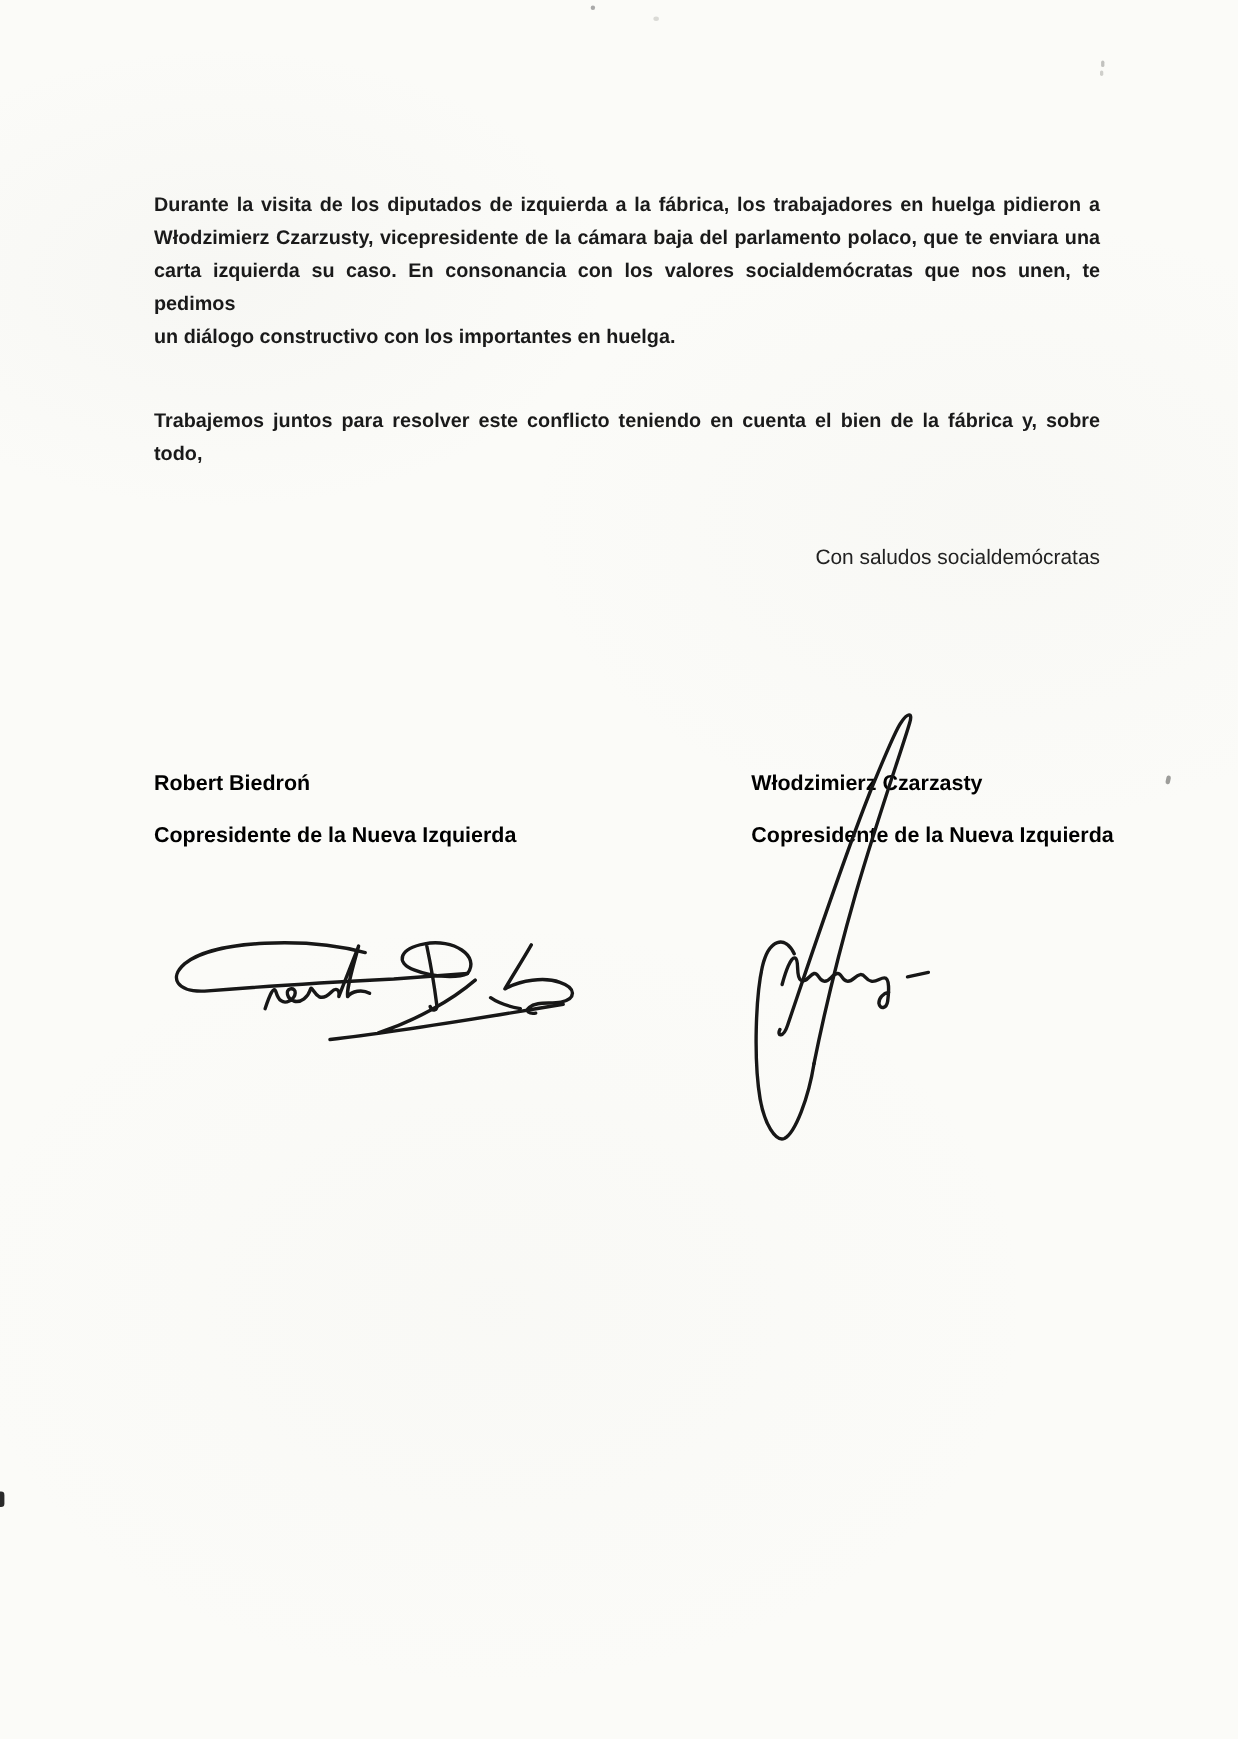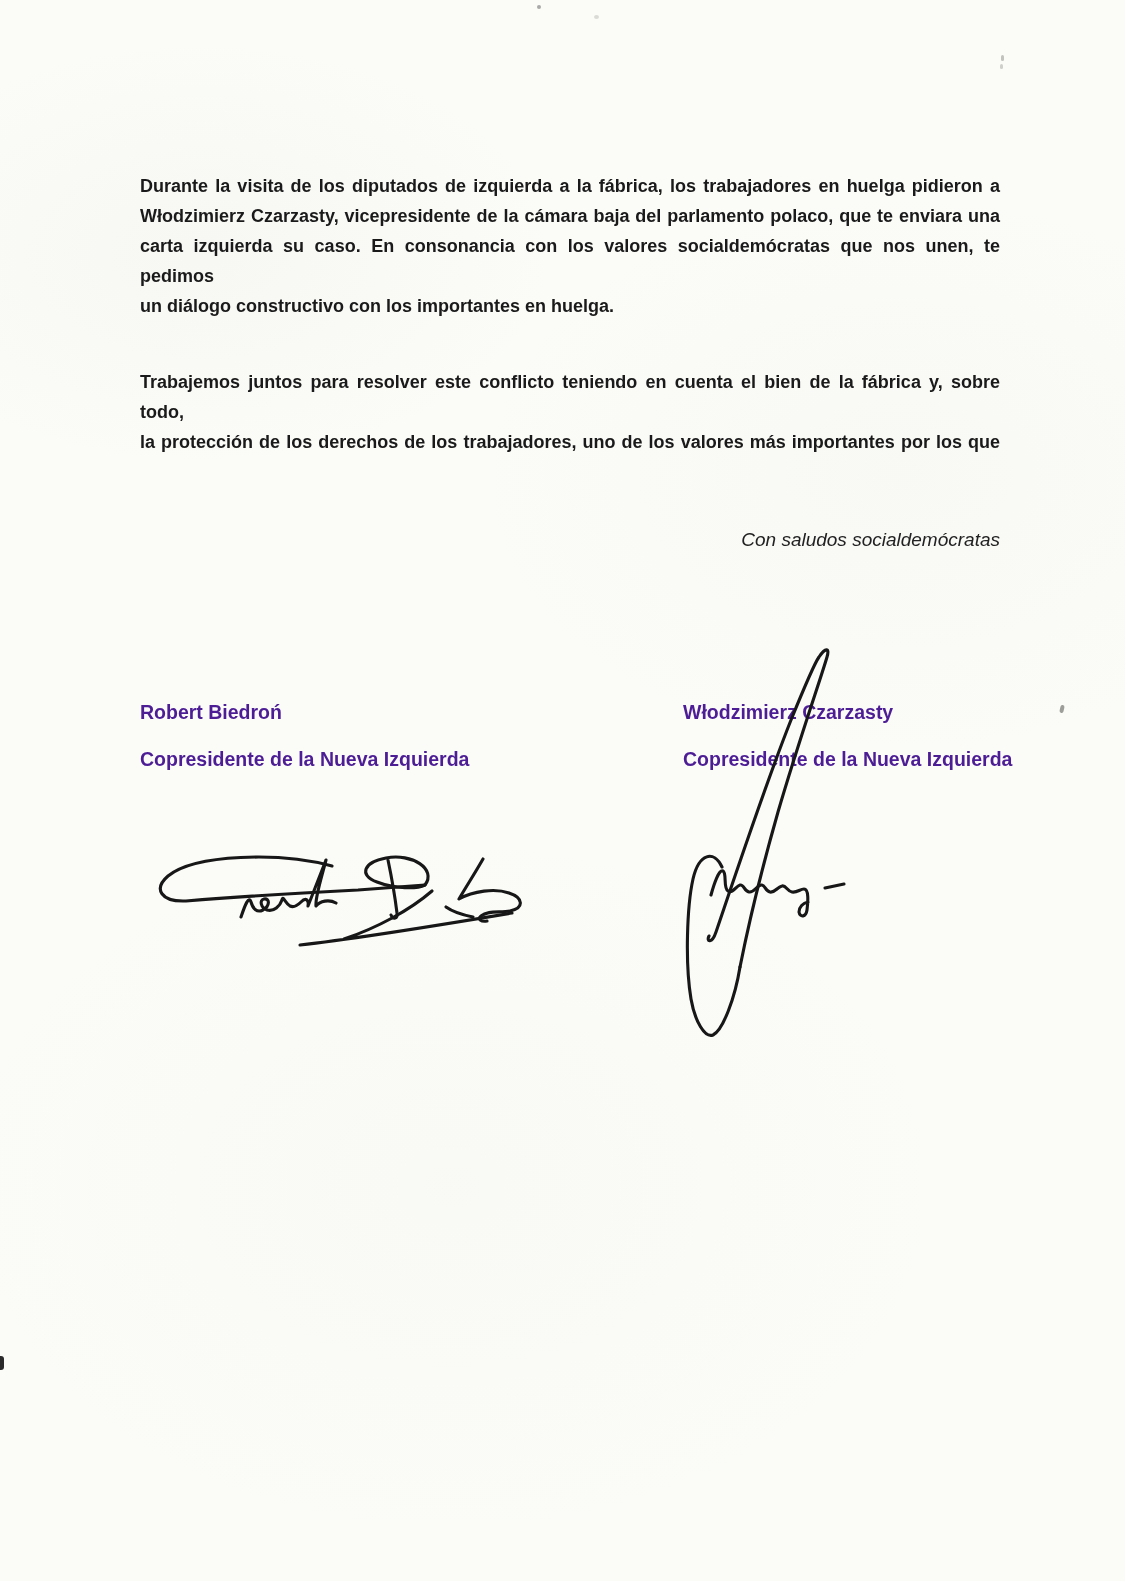--- a/index.html
+++ b/index.html
@@ -23,32 +23,32 @@
     font-size: 18px; font-weight: 700;
     line-height: 30px;
     color: #1a1a1a;
     -webkit-font-smoothing: antialiased;
   }
   .para .line { text-align: justify; text-align-last: justify; }
   .para .line.last-line { text-align: left; text-align-last: auto; }
 
   .closing {
     position: absolute;
-    left: 140px; width: 860px; top: 525px;
-    font-size: 19px; font-style: italic; font-weight: 400;
+    left: 140px; width: 860px; top: 493px;
+    font-size: 19px; font-weight: 400;
     color: #222;
     text-align: right;
     line-height: 30px;
   }
 
   .sig-name, .sig-title {
     position: absolute;
     font-size: 19.5px; font-weight: 700;
     line-height: 26px;
-    color: #4c1d95;
+    color: #000000;
     white-space: nowrap;
   }
   .sig-name.left-col, .sig-title.left-col  { left: 140px; }
   .sig-name.right-col, .sig-title.right-col { left: 683px; }
   .sig-name  { top: 699px; }
   .sig-title { top: 746px; }
 
   .signature-svg { position: absolute; }
   .signature-svg path {
     fill: none;
@@ -66,28 +66,27 @@
   .speck-5 { left: 1060px; top: 705px; width: 4px; height: 8px; background: #9d9d9a; border-radius: 2px; transform: rotate(12deg); }
   .speck-6 { left: 0px;  top: 1356px; width: 4px; height: 14px; background: #2a2a2a; border-radius: 0 3px 3px 0; }
 </style>
 </head>
 <body>
 
 <div class="page">
 
   <div class="para" style="top: 171px;">
     <div class="line">Durante la visita de los diputados de izquierda a la fábrica, los trabajadores en huelga pidieron a</div>
-    <div class="line">Włodzimierz Czarzasty, vicepresidente de la cámara baja del parlamento polaco, que te enviara una</div>
+    <div class="line">Włodzimierz Czarzusty, vicepresidente de la cámara baja del parlamento polaco, que te enviara una</div>
     <div class="line">carta izquierda su caso. En consonancia con los valores socialdemócratas que nos unen, te pedimos</div>
     <div class="line last-line">un diálogo constructivo con los importantes en huelga.</div>
   </div>
 
   <div class="para" style="top: 367px;">
     <div class="line">Trabajemos juntos para resolver este conflicto teniendo en cuenta el bien de la fábrica y, sobre todo,</div>
-    <div class="line">la protección de los derechos de los trabajadores, uno de los valores más importantes por los que</div>
   </div>
 
   <div class="closing">Con saludos socialdemócratas</div>
 
   <div class="sig-name left-col">Robert Biedroń</div>
   <div class="sig-name right-col">Włodzimierz Czarzasty</div>
   <div class="sig-title left-col">Copresidente de la Nueva Izquierda</div>
   <div class="sig-title right-col">Copresidente de la Nueva Izquierda</div>
 
   <svg class="signature-svg" style="left:140px; top:835px;" width="410" height="130" viewBox="140 835 410 130">

